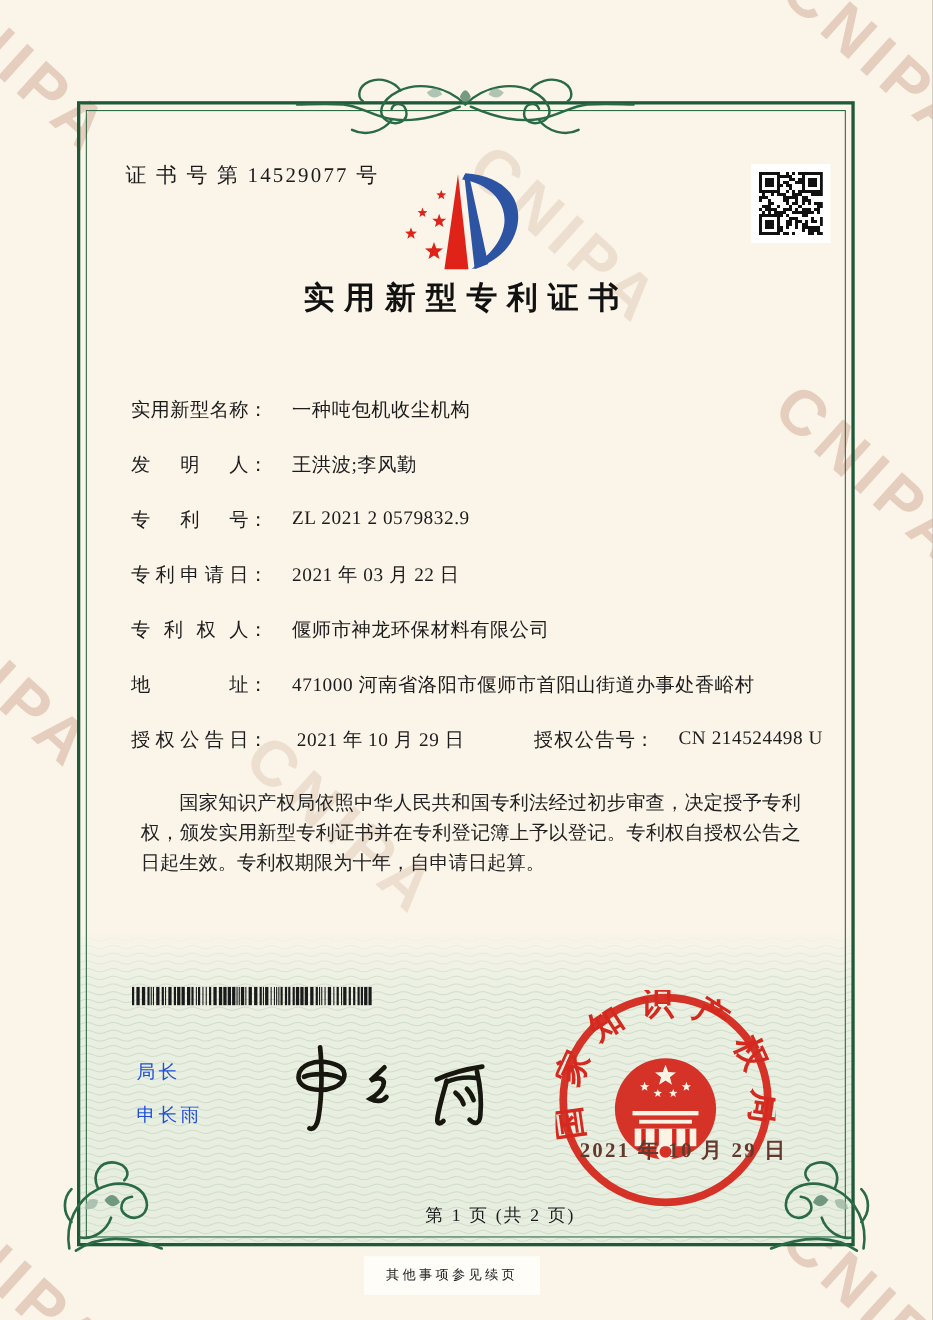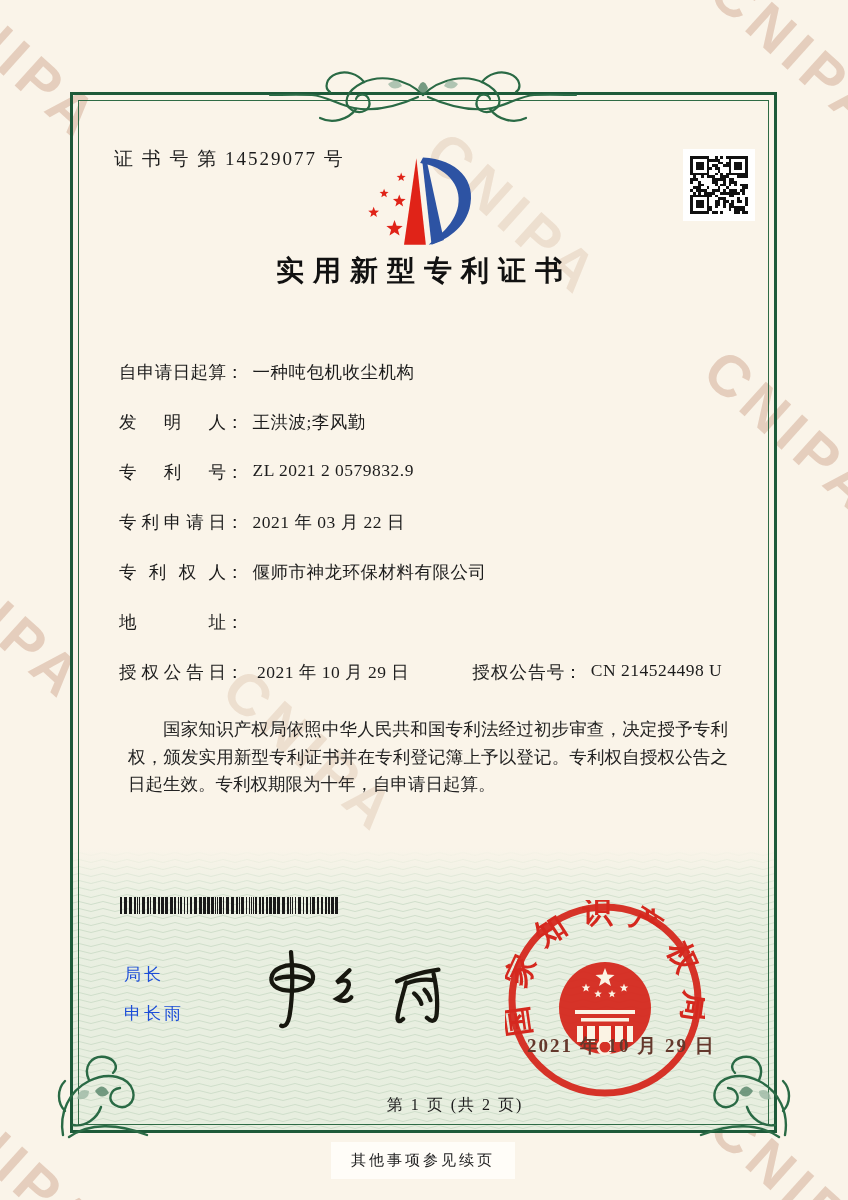--- a/index.html
+++ b/index.html
@@ -31,41 +31,41 @@
   .qr-box{position:absolute;left:683px;top:149px;width:72px;height:72px;background:#fff;display:flex;align-items:center;justify-content:center;}
   .title{
     position:absolute;left:0;top:252px;width:100%;text-align:center;
     font-size:28px;font-weight:bold;letter-spacing:9px;color:#111;
   }
   
   .fields{position:absolute;left:119px;top:360px;width:630px;font-size:17.5px;}
   .field-row{height:50px;display:flex;align-items:flex-start;}
   .flabel{display:inline-block;width:107px;text-align:justify;text-align-last:justify;}
   .fcolon{display:inline-block;}
-  .fvalue{margin-left:9px;letter-spacing:.5px;}
+  .fvalue{margin-left:22px;letter-spacing:.5px;}
   .grant-row{display:flex;height:50px;}
   .grant-col2{margin-left:63px;display:flex;}
   .grant-col2 .flabel{width:92px;}
   
   .paras{position:absolute;left:112px;top:700px;width:632px;font-size:17.5px;line-height:27.5px;text-align:justify;color:#222;}
   .paras p{margin:16px;text-indent:2em;}
   
   .barcode{position:absolute;left:120px;top:897px;}
   .signatory{position:absolute;left:124px;top:963px;font-family:"Liberation Sans","DejaVu Sans",sans-serif;font-size:17px;color:#1d4ed8;}
   .signatory div{margin-bottom:16px;letter-spacing:3px;}
   .signature{position:absolute;left:252px;top:932px;}
   .seal{position:absolute;left:505px;top:900px;}
   .seal-date{
     position:absolute;left:527px;top:1033px;font-size:19px;letter-spacing:2px;
     color:#64382c;font-weight:bold;white-space:nowrap;
   }
   .page-info{position:absolute;left:0;top:1095px;width:846px;text-align:center;font-size:16px;letter-spacing:2px;padding-left:32px;}
   .note-box{
     position:absolute;left:331px;top:1142px;background:#fffdf8;
-    padding:9px 20px;font-size:15px;letter-spacing:3px;color:#222;
+    padding:9px 20px;font-size:12px;letter-spacing:3px;color:#222;
   }
   
   .orn{position:absolute;pointer-events:none;}
   .orn path{fill:none;stroke:#2a6a45;stroke-linecap:round;}
   .orn .leaf{fill:#5d8a6e;stroke:none;opacity:.85;}
   .orn .leaf2{fill:#9cb8a4;stroke:none;opacity:.8;}
   
   .seal text{font-family:"Liberation Serif","DejaVu Serif",serif;font-weight:bold;fill:#d5281e;font-size:30px;letter-spacing:15px;}
 </style>
 </head>
@@ -431,21 +431,21 @@
         <rect x="17" y="20" width="1" height="1" fill="#111"></rect>
         <rect x="19" y="20" width="1" height="1" fill="#111"></rect>
         <rect x="20" y="20" width="1" height="1" fill="#111"></rect>
       </svg>
   </div>
 
   <div class="title">实用新型专利证书</div>
 
   <div class="fields">
     <div class="field-row">
-      <span class="flabel">自申请日起算</span>
+      <span class="flabel">实用新型名称</span>
         <span class="fcolon">：</span>
       <span class="fvalue">一种吨包机收尘机构</span>
     </div>
     <div class="field-row">
       <span class="flabel">发明人</span>
         <span class="fcolon">：</span>
       <span class="fvalue">王洪波;李风勤</span>
     </div>
     <div class="field-row">
       <span class="flabel">专利号</span>
@@ -458,20 +458,21 @@
       <span class="fvalue">2021 年 03 月 22 日</span>
     </div>
     <div class="field-row">
       <span class="flabel">专利权人</span>
         <span class="fcolon">：</span>
       <span class="fvalue">偃师市神龙环保材料有限公司</span>
     </div>
     <div class="field-row">
       <span class="flabel">地址</span>
         <span class="fcolon">：</span>
+      <span class="fvalue">471000 河南省洛阳市偃师市首阳山街道办事处香峪村</span>
     </div>
     <div class="grant-row">
       <div>
         <span class="flabel">授权公告日</span><span class="fcolon">：</span>
         <span class="fvalue">2021 年 10 月 29 日</span>
       </div>
       <div class="grant-col2">
         <span class="flabel">授权公告号</span>
           <span class="fcolon">：</span>
         <span class="fvalue">CN 214524498 U</span>

